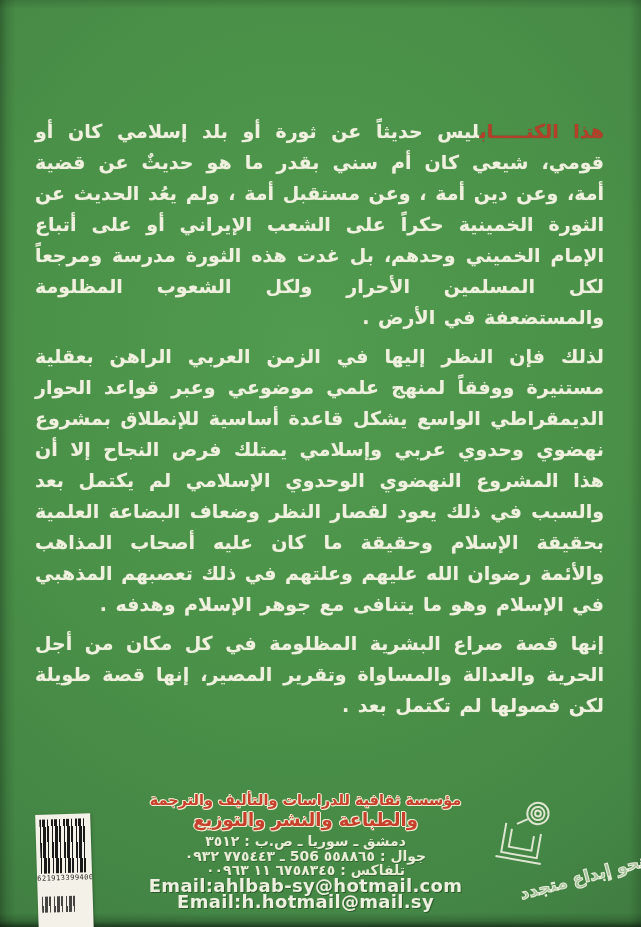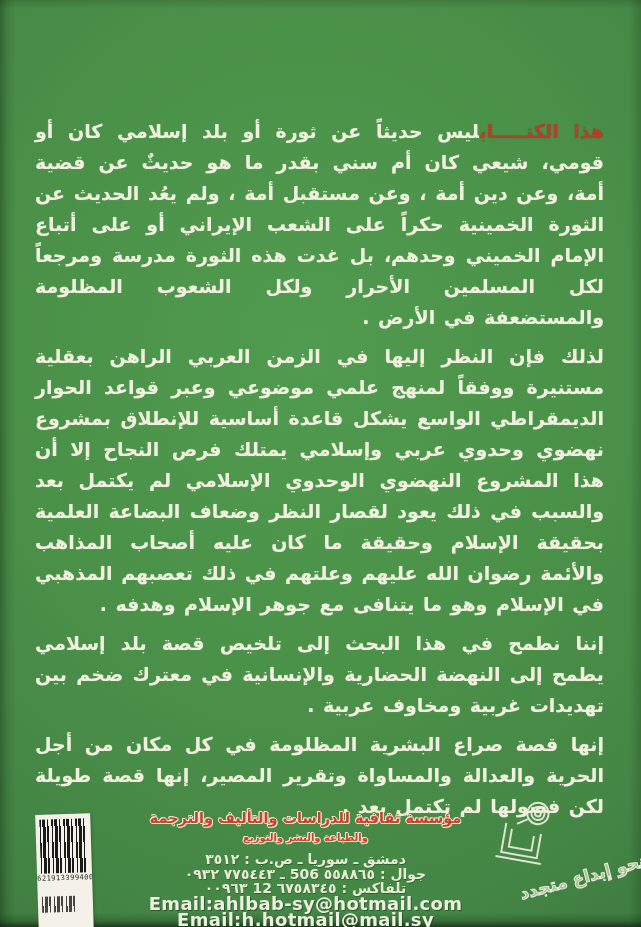--- a/index.html
+++ b/index.html
@@ -65,35 +65,35 @@
     overflow: hidden;
   }
   .bars-partial {
     height: 16px; width: 34px;
     margin: 14px 0 0 4px;
     opacity: 0.8;
   }
   
   .publisher {
     position: absolute;
-    left: 120px; right: 150px; top: 809px;
+    left: 120px; right: 150px; top: 791px;
     text-align: center;
     direction: rtl;
   }
   .pub-name {
     color: #c6402b;
     font-weight: bold;
     font-size: 14.5px;
     line-height: 19px;
     text-shadow:
       -1px 0 0 #efe9d0, 1px 0 0 #efe9d0,
       0 -1px 0 #efe9d0, 0 1px 0 #efe9d0,
       1px 1px 0 #efe9d0, -1px -1px 0 #efe9d0;
   }
-  .pub-name.l2 { font-size: 10px; }
+  .pub-name.l2 { font-size: 18px; }
   .contact {
     color: #e9edd6;
     font-size: 14px;
     font-weight: bold;
     line-height: 14.5px;
     text-shadow: 0.5px 0.5px 0 rgba(30,60,30,0.5);
   }
   .contact.first { margin-top: 5px; }
   .email {
     direction: ltr;
@@ -132,36 +132,35 @@
   }
 </style>
 </head>
 <body>
 
 <div class="cover">
 
   <div class="blurb">
     <p><span class="lead">هذا الكتـــــاب</span><span>ليس حديثاً عن ثورة أو بلد إسلامي كان أو قومي، شيعي كان أم سني بقدر ما هو حديثٌ عن قضية أمة، وعن دين أمة ، وعن مستقبل أمة ، ولم يعُد الحديث عن الثورة الخمينية حكراً على الشعب الإيراني أو على أتباع الإمام الخميني وحدهم، بل غدت هذه الثورة مدرسة ومرجعاً لكل المسلمين الأحرار ولكل الشعوب المظلومة والمستضعفة في الأرض .</span></p>
     <p>لذلك فإن النظر إليها في الزمن العربي الراهن بعقلية مستنيرة ووفقاً لمنهج علمي موضوعي وعبر قواعد الحوار الديمقراطي الواسع يشكل قاعدة أساسية للإنطلاق بمشروع نهضوي وحدوي عربي وإسلامي يمتلك فرص النجاح إلا أن هذا المشروع النهضوي الوحدوي الإسلامي لم يكتمل بعد والسبب في ذلك يعود لقصار النظر وضعاف البضاعة العلمية بحقيقة الإسلام وحقيقة ما كان عليه أصحاب المذاهب والأئمة رضوان الله عليهم وعلتهم في ذلك تعصبهم المذهبي في الإسلام وهو ما يتنافى مع جوهر الإسلام وهدفه .</p>
-    <p>إننا نطمح في هذا البحث إلى تلخيص قصة بلد إسلامي يطمح إلى النهضة الحضارية والإنسانية في معترك ضخم بين تهديدات غربية ومخاوف عربية .</p>
     <p>إنها قصة صراع البشرية المظلومة في كل مكان من أجل الحرية والعدالة والمساواة وتقرير المصير، إنها قصة طويلة لكن فصولها لم تكتمل بعد .</p>
   </div>
 
   <div class="barcode-label">
     <div class="bars"></div>
     <div class="barcode-digits">6219133994006</div>
     <div class="bars bars-partial"></div>
   </div>
 
   <div class="publisher">
     <div class="pub-name l1">مؤسسة ثقافية للدراسات والتأليف والترجمة</div>
     <div class="pub-name l2">والطباعة والنشر والتوزيع</div>
     <div class="contact first">دمشق ـ سوريا ـ ص.ب : ٣٥١٢</div>
     <div class="contact">جوال : ٥٥٨٨٦٥ 506 ـ ٧٧٥٤٤٣ ٠٩٣٢</div>
-    <div class="contact">تلفاكس : ٦٧٥٨٣٤٥ 12 ٠٠٩٦٣</div>
+    <div class="contact">تلفاكس : ٦٧٥٨٣٤٥ ١١ ٠٠٩٦٣</div>
     <div class="email">Email:ahlbab-sy@hotmail.com</div>
     <div class="email">Email:h.hotmail@mail.sy</div>
   </div>
 
   <div class="logo-wrap">
     <svg class="logo-mark" viewBox="0 0 100 100" fill="none" stroke="#ecefdc" stroke-width="2.4">
       <circle cx="62" cy="20" r="13"></circle>
       <circle cx="62" cy="20" r="8"></circle>
       <circle cx="62" cy="20" r="3.5"></circle>
       <path d="M51 29 L39 37"></path>

